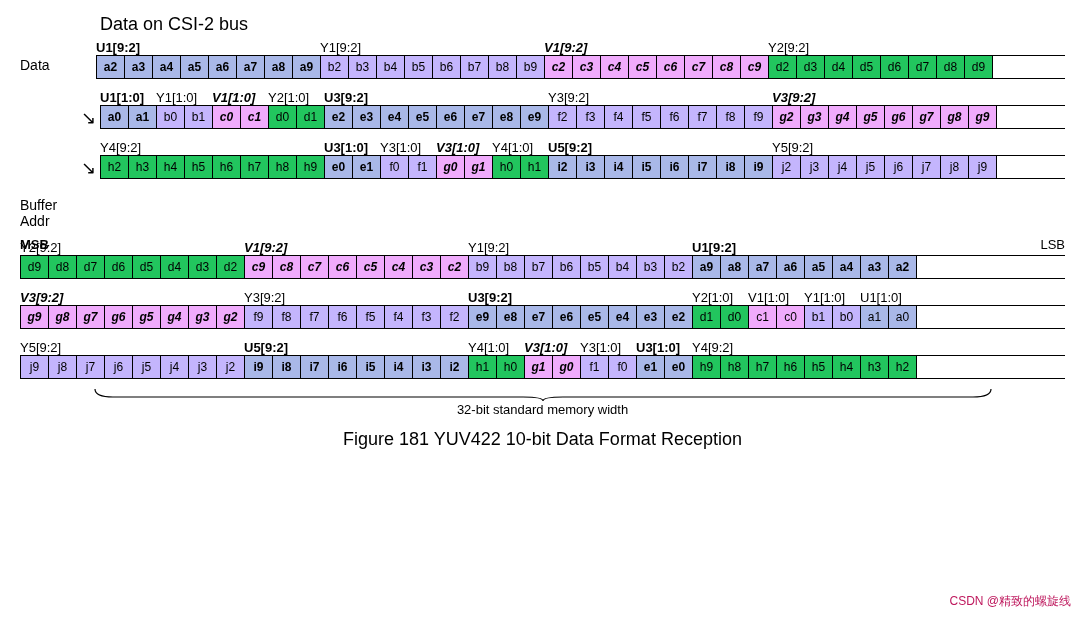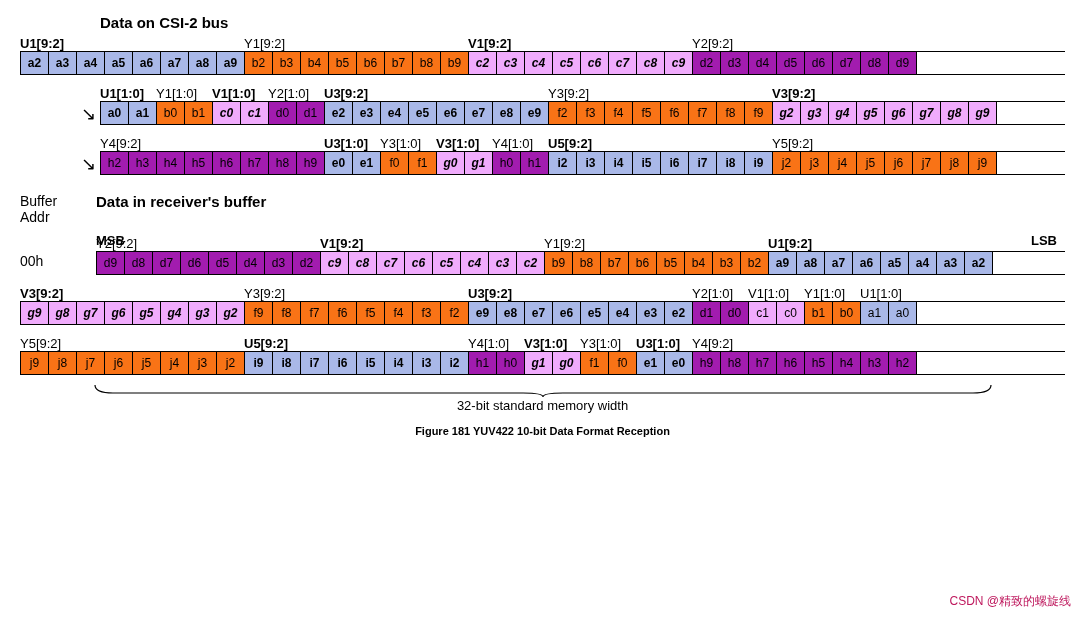--- a/index.html
+++ b/index.html
@@ -1,47 +1,48 @@
 <!DOCTYPE html>
 <html><head>
 <meta charset="utf-8">
 <style>
 body{font-family:Arial,Helvetica,sans-serif;font-size:13px;background:#fff;margin:0;padding:10px 20px;width:1085px;box-sizing:border-box}
-.section-title{font-weight:bold;font-size:15px;margin:4px 0 2px 80px}
+.section-title{font-weight:normal;font-size:18px;margin:4px 0 2px 80px}
 .row-wrap{display:flex;align-items:flex-start;margin-bottom:8px}
 .row-label{width:76px;text-align:left;padding-top:20px;font-size:14px}
 .row-content{flex:1}
 .headers{display:flex;height:18px;align-items:flex-end}
 .headers .hspan{text-align:left;font-size:13px;white-space:nowrap}
 .bold{font-weight:bold}
-.italic{}
+.italic{font-style:italic}
 .byterow{display:flex;border-top:1.5px solid #000;border-bottom:1.5px solid #000;border-left:1.5px solid #000}
 .cell{width:28px;height:22px;line-height:22px;text-align:center;border-right:1px solid #000;font-size:12px;box-sizing:border-box}
 .cell:last-child{border-right:1.5px solid #000}
 .gp{border-right:1.5px solid #000}
 .blue{background:#a9b8e8}
-.yellow{background:#f97316}
+.yellow{background:#c4b5fd}
 .pink{background:#f0abfc}
-.white{background:#a21caf}
+.white{background:#22c55e}
 .cell.bold{font-weight:bold}
 .cell.italic{font-style:italic}
-.figcap{text-align:center;font-weight:bold;font-size:11px;margin-top:12px}
+.figcap{text-align:center;font-weight:normal;font-size:18px;margin-top:12px}
 .brace{text-align:center;font-size:13px;margin-top:2px}
 .wm{position:fixed;right:14px;bottom:10px;color:#be185d;font-size:12px}
 .msb{font-weight:bold;position:absolute;left:0;top:0}
-.lsb{font-weight:bold;position:absolute;right:8px;top:0}
+.lsb{font-weight:normal;position:absolute;right:0;top:0}
 .relwrap{position:relative}
 </style>
 </head>
 <body>
 
 <div class="section-title">Data on CSI-2 bus</div>
 
 <div id="bus-area">
     <div class="row-wrap">
+      <div class="row-label">Data</div>
       <div class="row-content">
         <div class="headers">
           <div class="hspan bold" style="width: 224px;">U1[9:2]</div>
           <div class="hspan " style="width: 224px;">Y1[9:2]</div>
           <div class="hspan bold italic" style="width: 224px;">V1[9:2]</div>
           <div class="hspan " style="width: 224px;">Y2[9:2]</div>
         </div>
         <div class="byterow">
           <div class="cell blue bold">a2</div>
           <div class="cell blue bold">a3</div>
@@ -172,28 +173,24 @@
           <div class="cell yellow ">j8</div>
           <div class="cell yellow ">j9</div>
         </div>
       </div>
     </div>
   </div>
 
 <div class="row-wrap" style="margin-top:18px">
  <div class="row-label" style="padding-top:0;white-space:pre-line">Buffer
 Addr</div>
- <div class="row-content">
-   <div class="section-title" style="margin:0 0 2px 0">Data in receiver's buffer</div>
- </div>
 </div>
 
 <div id="buf-area">
     <div class="row-wrap">
-      <div class="row-label">00h</div>
       <div class="row-content relwrap">
         <div class="msb">MSB</div>
         <div class="lsb">LSB</div>
         <div class="headers">
           <div class="hspan " style="width: 224px;">Y2[9:2]</div>
           <div class="hspan bold italic" style="width: 224px;">V1[9:2]</div>
           <div class="hspan " style="width: 224px;">Y1[9:2]</div>
           <div class="hspan bold" style="width: 224px;">U1[9:2]</div>
         </div>
         <div class="byterow">

